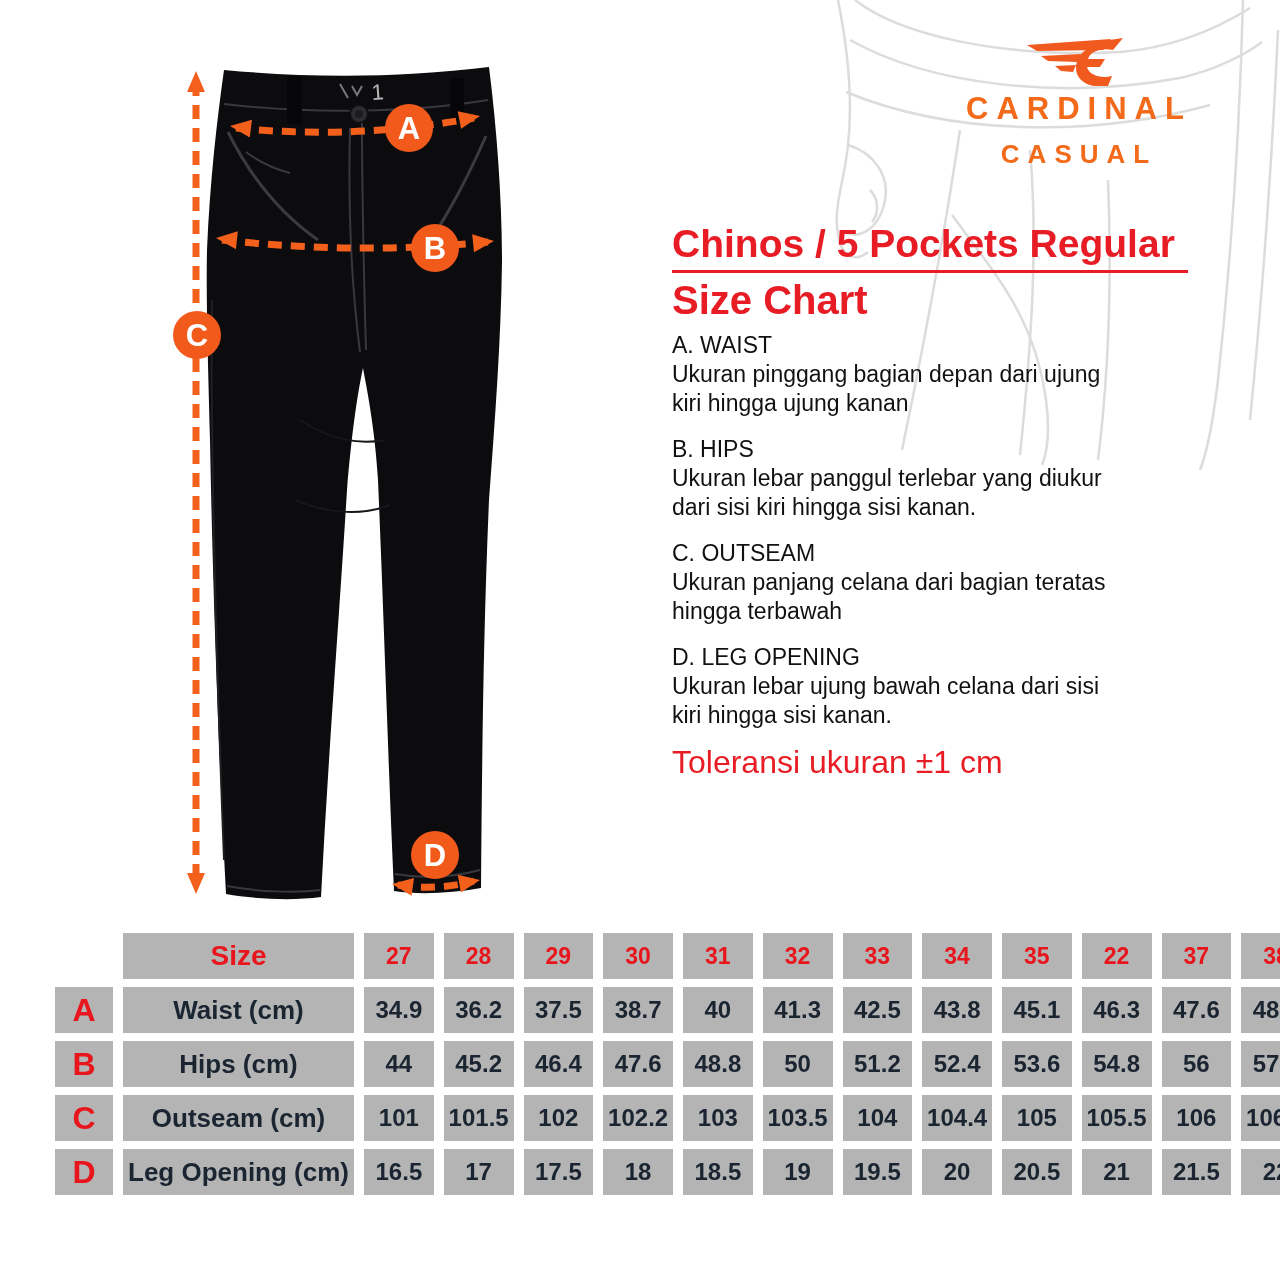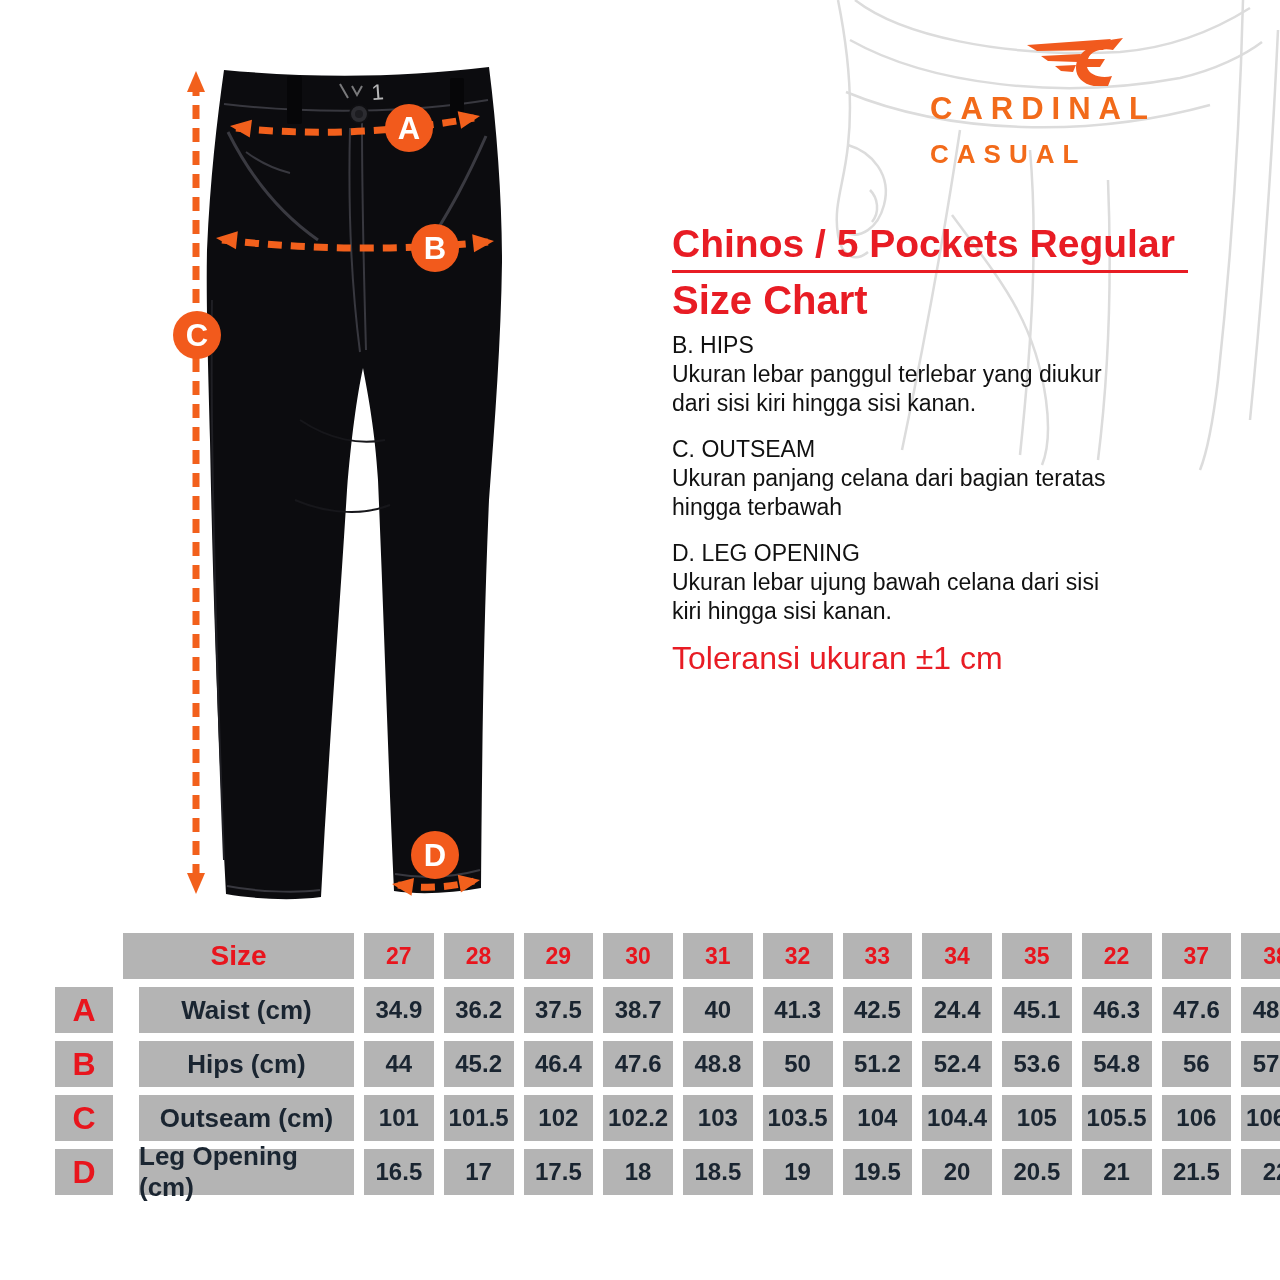--- a/index.html
+++ b/index.html
@@ -12,21 +12,21 @@
   
   .marker{position:absolute;width:48px;height:48px;border-radius:50%;
           background:#f25a1c;color:#ffffff;font-weight:bold;font-size:31px;
           display:flex;align-items:center;justify-content:center;line-height:1;}
   .m-a{left:385px;top:104px;}
   .m-b{left:411px;top:224px;}
   .m-c{left:173px;top:311px;}
   .m-d{left:411px;top:831px;}
 
   
-  .logo{position:absolute;left:922px;top:38px;width:306px;text-align:left;}
+  .logo{position:absolute;left:922px;top:38px;width:306px;text-align:center;}
   .logo svg{display:block;margin:0 auto;}
   .brand{font-size:31px;font-weight:bold;letter-spacing:8px;padding-left:8px;
          color:#f26a1a;margin-top:5px;white-space:nowrap;}
   .brandsub{font-size:26px;font-weight:bold;letter-spacing:8px;padding-left:8px;
             color:#f26a1a;margin-top:12px;white-space:nowrap;}
 
   
   .title{position:absolute;left:672px;top:222px;font-size:39px;font-weight:bold;
          color:#e81c24;white-space:nowrap;line-height:44px;}
   .rule{position:absolute;left:672px;top:270px;width:516px;height:3px;background:#e81c24;}
@@ -41,21 +41,21 @@
   
   .table{position:absolute;left:55px;top:933px;width:1256px;display:grid;
          grid-template-columns:58px 231px repeat(12,1fr);
          grid-auto-rows:46px;gap:8px 10px;}
   .cell{background:#b4b4b4;display:flex;align-items:center;justify-content:center;
         font-weight:bold;color:#1a2531;}
   .cell.blank{background:transparent;}
   .cell.head{color:#e8151d;font-size:23px;}
   .cell.size-head{font-size:28px;}
   .cell.letter{color:#e8151d;font-size:32px;}
-  .cell.label{font-size:26px;margin-left:16px;}
+  .cell.label{font-size:26px;}
   .cell.val{font-size:24px;}
 </style>
 </head>
 <body>
 
 <div class="page">
 
   <svg class="scene" width="1280" height="1280" viewBox="0 0 1280 1280">
 
     <g stroke="#dcdcdc" stroke-width="2.5" fill="none">
@@ -150,20 +150,24 @@
     <div class="brandsub">CASUAL</div>
   </div>
 
   <div class="title">Chinos / 5 Pockets Regular</div>
   <div class="rule"></div>
   <div class="subtitle">Size Chart</div>
 
   <div class="descriptions">
     <div id="sections">
         <div class="sec">
+          <div class="sec-h">A. WAIST</div>
+          <div class="sec-b">Ukuran pinggang bagian depan dari ujung kiri hingga ujung kanan</div>
+        </div>
+        <div class="sec">
           <div class="sec-h">B. HIPS</div>
           <div class="sec-b">Ukuran lebar panggul terlebar yang diukur dari sisi kiri hingga sisi kanan.</div>
         </div>
         <div class="sec">
           <div class="sec-h">C. OUTSEAM</div>
           <div class="sec-b">Ukuran panjang celana dari bagian teratas hingga terbawah</div>
         </div>
         <div class="sec">
           <div class="sec-h">D. LEG OPENING</div>
           <div class="sec-b">Ukuran lebar ujung bawah celana dari sisi kiri hingga sisi kanan.</div>
@@ -189,21 +193,21 @@
       <div class="cell head">38</div>
       <div class="cell letter">A</div>
       <div class="cell label">Waist (cm)</div>
       <div class="cell val">34.9</div>
       <div class="cell val">36.2</div>
       <div class="cell val">37.5</div>
       <div class="cell val">38.7</div>
       <div class="cell val">40</div>
       <div class="cell val">41.3</div>
       <div class="cell val">42.5</div>
-      <div class="cell val">24.4</div>
+      <div class="cell val">43.8</div>
       <div class="cell val">45.1</div>
       <div class="cell val">46.3</div>
       <div class="cell val">47.6</div>
       <div class="cell val">48.9</div>
       <div class="cell letter">B</div>
       <div class="cell label">Hips (cm)</div>
       <div class="cell val">44</div>
       <div class="cell val">45.2</div>
       <div class="cell val">46.4</div>
       <div class="cell val">47.6</div>

